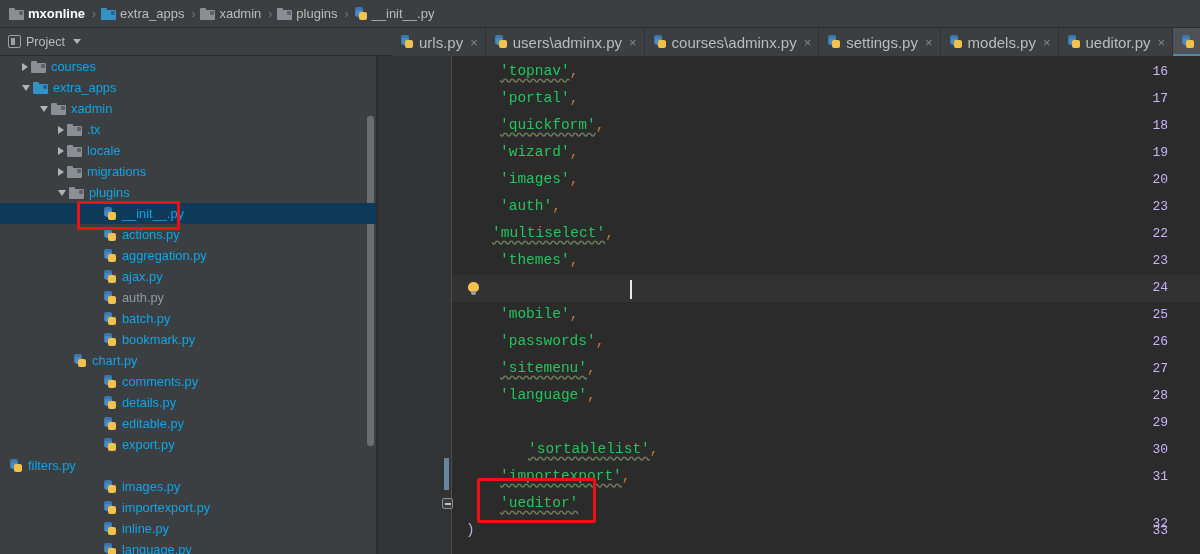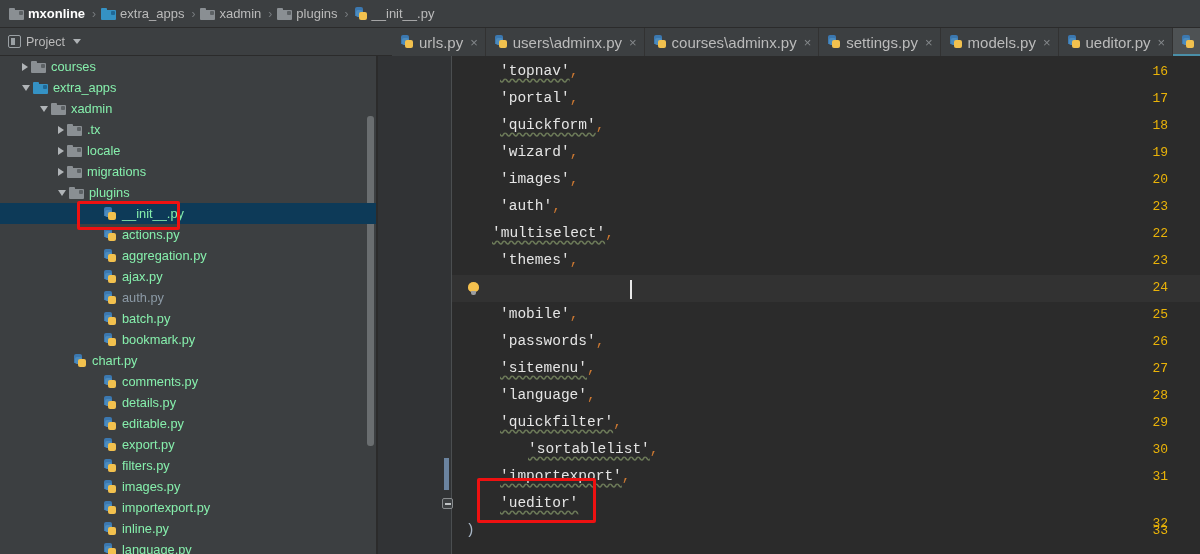--- a/index.html
+++ b/index.html
@@ -125,21 +125,21 @@
   
   .tree {
     position: absolute; left: 0; top: 56px; width: 376px; height: 498px;
     background: #3c3f41; overflow: hidden;
   }
   .row {
     height: 21px; display: flex; align-items: center; position: relative;
     white-space: nowrap;
   }
   .row.selected { background: #0d3a58; }
-  .row-label { font-size: 12.8px; color: #86efac; margin-left: 5px; }
+  .row-label { font-size: 12.8px; color: #0ea5e9; margin-left: 5px; }
   .row.dim .row-label { color: #8c9aa6; }
   .arrow {
     width: 0; height: 0; flex: none; margin-right: 3px;
     border-top: 4.5px solid transparent; border-bottom: 4.5px solid transparent;
     border-left: 6px solid #b0b4b7;
   }
   .arrow.open {
     border-left: 4.5px solid transparent; border-right: 4.5px solid transparent;
     border-top: 6px solid #b0b4b7; border-bottom: 0;
   }
@@ -160,31 +160,31 @@
     background: #2b2b2b; overflow: hidden;
   }
   .gutter {
     position: absolute; left: 0; top: 0; width: 74px; height: 498px;
     background: #313335;
   }
   .gutter-edge {
     position: absolute; left: 73px; top: 0; width: 1px; height: 498px; background: #4b4e50;
   }
   .lineno {
-    position: absolute; right: 32px; font-size: 13px; color: #eab308;
+    position: absolute; right: 32px; font-size: 13px; color: #c4b5fd;
     font-family: "Liberation Mono", monospace; text-align: right; width: 30px;
   }
   .codeline {
     position: absolute; left: 74px; font-size: 14.5px;
     font-family: "Liberation Mono", monospace; white-space: pre;
   }
   .cur-line {
     position: absolute; left: 74px; right: 0; height: 27px; background: #323232;
   }
-  .str { color: #e5e5e5; }
+  .str { color: #22c55e; }
   .str.sp { text-decoration: underline wavy #6c7a58; text-underline-offset: 3px; }
   .punc { color: #cc7832; }
   .paren { color: #a9b7c6; }
 
   .bulb {
     position: absolute; width: 11px; height: 13px;
   }
   .bulb .glass {
     position: absolute; left: 0; top: 0; width: 11px; height: 10px;
     background: #f5c14e; border-radius: 50% 50% 40% 40%;
@@ -499,21 +499,21 @@
       </div>
       <div class="row" style="padding-left: 94px;">
         <span class="arrow none"></span>
         <span class="ic-py">
           <span class="pg"></span>
           <span class="pb"></span>
           <span class="py"></span>
         </span>
         <span class="row-label">export.py</span>
       </div>
-      <div class="row" style="padding-left: 94px;">
+      <div class="row" style="">
         <span class="arrow none"></span>
         <span class="ic-py">
           <span class="pg"></span>
           <span class="pb"></span>
           <span class="py"></span>
         </span>
         <span class="row-label">filters.py</span>
       </div>
       <div class="row" style="padding-left: 94px;">
         <span class="arrow none"></span>
@@ -577,21 +577,20 @@
       <div class="lineno" style="top: 224px;">24</div>
       <div class="lineno" style="top: 251px;">25</div>
       <div class="codeline" style="top: 250px;"><span class="str" style="margin-left: 48px;">'mobile'</span><span class="punc">,</span></div>
       <div class="lineno" style="top: 278px;">26</div>
       <div class="codeline" style="top: 277px;"><span class="str" style="margin-left: 48px;">'passwords'</span><span class="punc">,</span></div>
       <div class="lineno" style="top: 305px;">27</div>
       <div class="codeline" style="top: 304px;"><span class="str sp" style="margin-left: 48px;">'sitemenu'</span><span class="punc">,</span></div>
       <div class="lineno" style="top: 332px;">28</div>
       <div class="codeline" style="top: 331px;"><span class="str" style="margin-left: 48px;">'language'</span><span class="punc">,</span></div>
       <div class="lineno" style="top: 359px;">29</div>
-      <div class="codeline" style="top: 358px;"><span class="str sp" style="margin-left: 48px;">'quickfilter'</span><span class="punc">,</span></div>
       <div class="lineno" style="top: 386px;">30</div>
       <div class="codeline" style="top: 385px;"><span class="str sp" style="margin-left: 76px;">'sortablelist'</span><span class="punc">,</span></div>
       <div class="lineno" style="top: 413px;">31</div>
       <div class="codeline" style="top: 412px;"><span class="str sp" style="margin-left: 48px;">'importexport'</span><span class="punc">,</span></div>
       <div class="lineno" style="top: 460px;">32</div>
       <div class="codeline" style="top: 439px;"><span class="str sp" style="margin-left: 48px;">'ueditor'</span></div>
       <div class="lineno" style="top: 467px;">33</div>
       <div class="codeline" style="top: 466px;"><span class="paren" style="margin-left: 14px;">)</span></div>
       <div class="bulb" style="left: 90px; top: 226px;">
         <span class="glass"></span>

